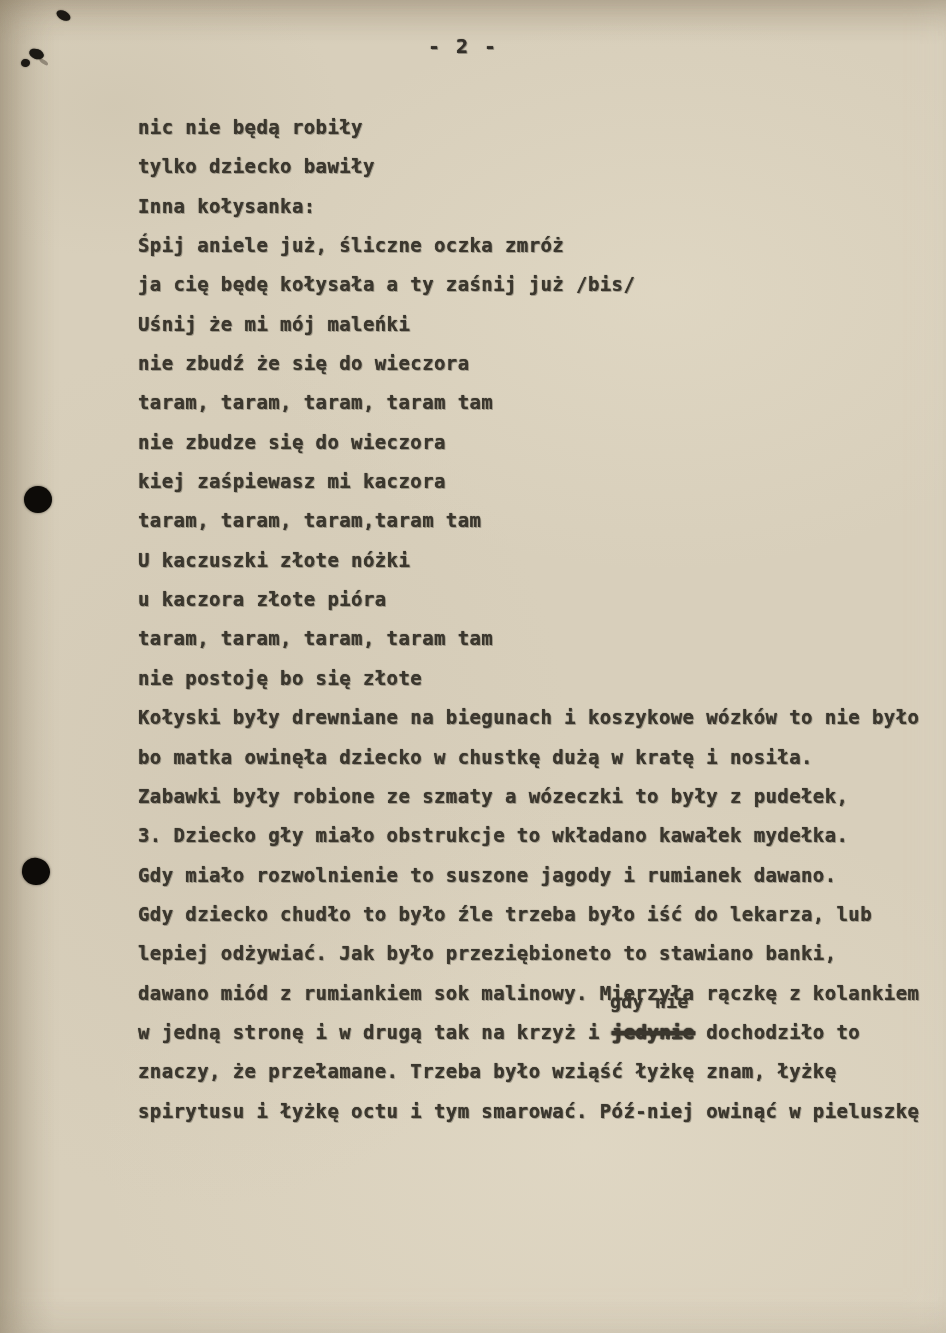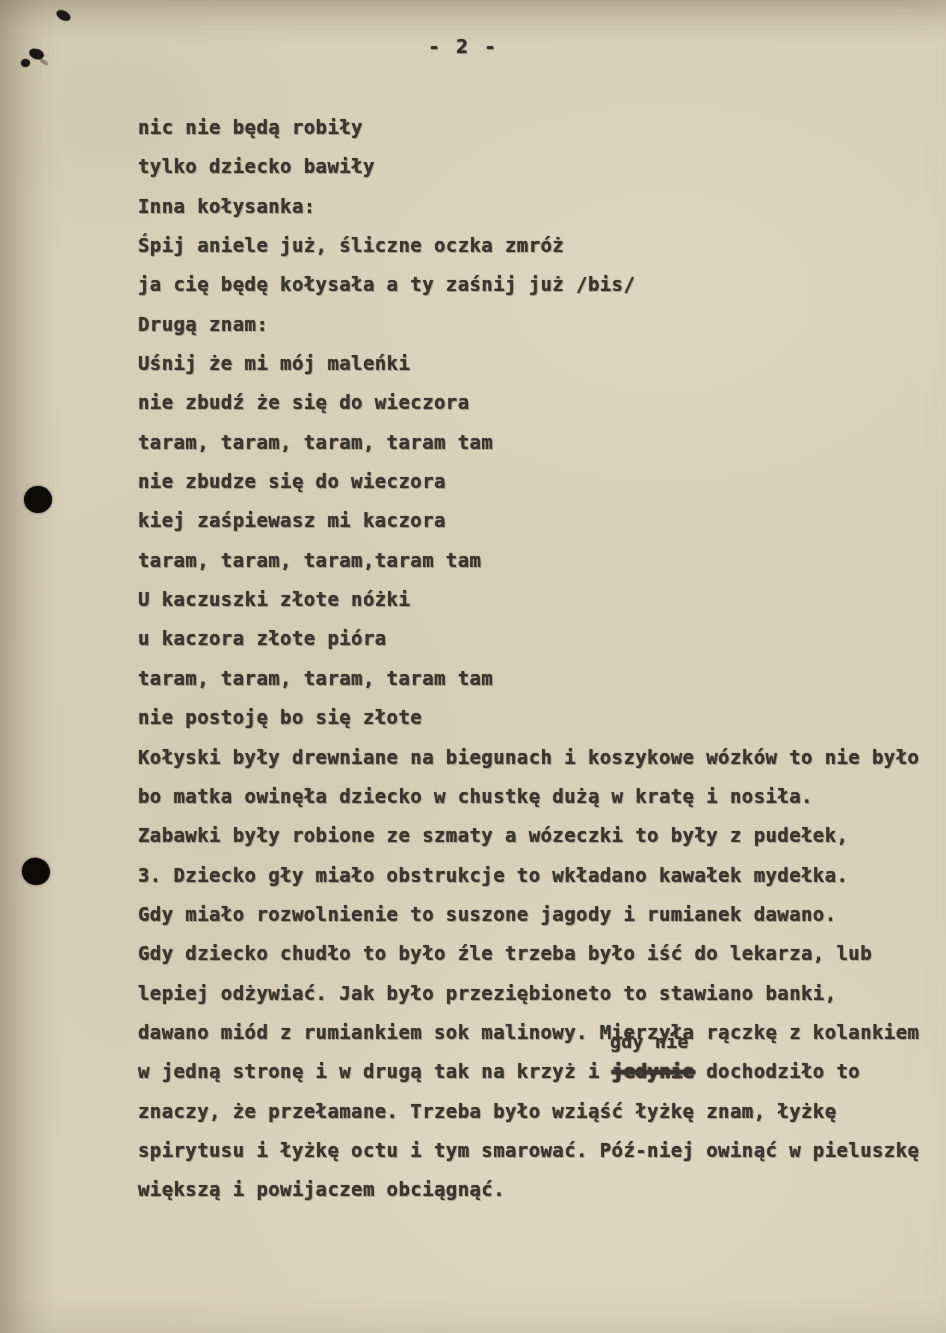--- a/index.html
+++ b/index.html
@@ -112,21 +112,20 @@
 <div class="page">
 
   <div class="page-number">- 2 -</div>
 
   <div class="body-text">
     <div class="line">nic nie będą robiły</div>
     <div class="line">tylko dziecko bawiły</div>
     <div class="line">Inna kołysanka:</div>
     <div class="line">Śpij aniele już, śliczne oczka zmróż</div>
     <div class="line">ja cię będę kołysała a ty zaśnij już /bis/</div>
-    <div class="line">Drugą znam:</div>
     <div class="line">Uśnij że mi mój maleńki</div>
     <div class="line">nie zbudź że się do wieczora</div>
     <div class="line">taram, taram, taram, taram tam</div>
     <div class="line">nie zbudze się do wieczora</div>
     <div class="line">kiej zaśpiewasz mi kaczora</div>
     <div class="line">taram, taram, taram,taram tam</div>
     <div class="line">U kaczuszki złote nóżki</div>
     <div class="line">u kaczora złote pióra</div>
     <div class="line">taram, taram, taram, taram tam</div>
     <div class="line">nie postoję bo się złote</div>
@@ -136,21 +135,20 @@
     <div class="line">3. Dziecko gły miało obstrukcje to wkładano kawałek mydełka.</div>
     <div class="line">Gdy miało rozwolnienie to suszone jagody i rumianek dawano.</div>
     <div class="line">Gdy dziecko chudło to było źle trzeba było iść do lekarza, lub</div>
     <div class="line">lepiej odżywiać. Jak było przeziębioneto to stawiano banki,</div>
     <div class="line">dawano miód z rumiankiem sok malinowy. Mierzyła rączkę z kolankiem</div>
 
     <div class="line edit-line"><span class="insertion">gdy nie</span><span>w jedną stronę i w drugą tak na krzyż i </span><span class="struck">jedynie</span><span> dochodziło to</span></div>
 
     <div class="line">znaczy, że przełamane. Trzeba było wziąść łyżkę znam, łyżkę</div>
     <div class="line">spirytusu i łyżkę octu i tym smarować. Póź-niej owinąć w pieluszkę</div>
-    <div class="line">większą i powijaczem obciągnąć.</div>
   </div>
 
   <div class="hole hole-1"></div>
   <div class="hole hole-2"></div>
 
   <div class="ink ink-1"></div>
   <div class="ink ink-2"></div>
   <div class="ink ink-3"></div>
 
 </div>

